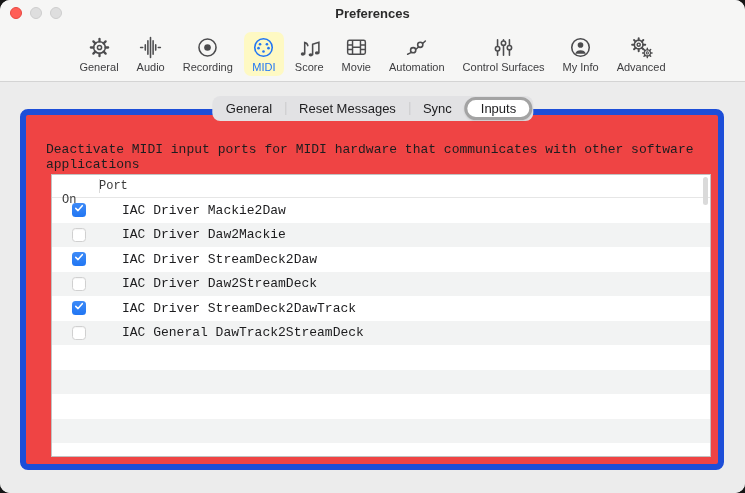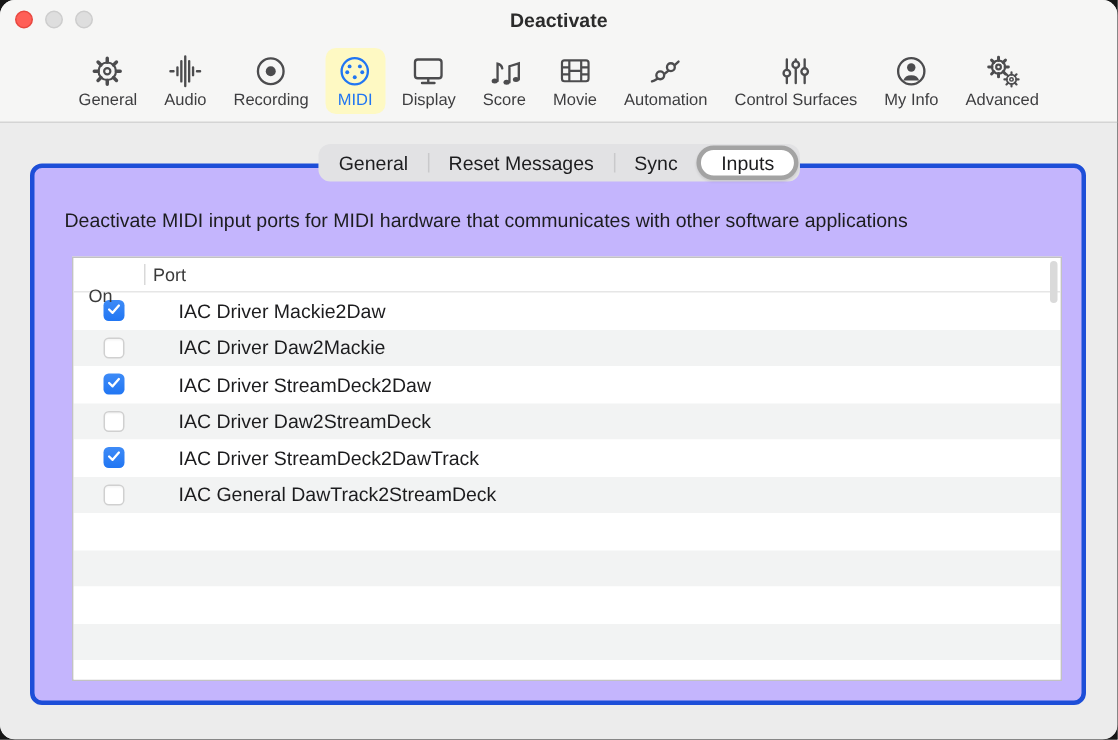--- a/index.html
+++ b/index.html
@@ -20,39 +20,39 @@
     display:flex;justify-content:center;align-items:center;gap:4px;padding:0 4px;}
   .tb-item{display:flex;flex-direction:column;align-items:center;gap:0px;padding:3px 7px 2px;border-radius:7px;cursor:default;}
   .tb-item.selected{background:#fef9c3;}
   .tb-icon{width:26px;height:26px;display:flex;align-items:center;justify-content:center;color:#4c4c4e;}
   .tb-icon svg{width:25px;height:25px;display:block;}
   .tb-label{font-size:11px;color:#3e3e40;white-space:nowrap;line-height:13px;}
   .tb-item.selected .tb-icon,.tb-item.selected .tb-label{color:var(--accent);}
   
   .content{position:absolute;top:82px;left:0;right:0;bottom:0;background:#ececec;}
   .groupbox{position:absolute;left:20px;right:21px;top:27px;bottom:23px;
-    background:#c4b5fd;border:3px solid #1d4ed8;border-radius:8px;}
+    background:#ef4444;border:6px solid #1d4ed8;border-radius:8px;font-family:Liberation Mono, monospace;}
   
   .segmented{position:absolute;top:14px;left:50%;transform:translateX(-50%);
     height:25px;background:#e2e2e4;border-radius:8px;display:flex;align-items:center;
     padding:0 1px;z-index:2;box-sizing:border-box;}
   .seg{font-size:13px;color:#1d1d1f;padding:0 13px;height:23px;display:flex;align-items:center;
     border-radius:12px;box-sizing:border-box;white-space:nowrap;cursor:default;}
   .seg.selected{background:#ffffff;border:3px solid #a3a3a3;box-shadow:0 1px 2px rgba(0,0,0,.12);}
   .seg-divider{width:1px;height:13px;background:#c9c9cb;}
   
   .description{position:absolute;left:20px;top:27px;font-size:13px;color:#1d1d1f;}
   
   .table{position:absolute;left:25px;top:59px;width:658px;height:281px;
     background:#ffffff;border:1px solid #c2c2c2;box-sizing:content-box;overflow:hidden;}
   .thead{height:22px;display:flex;align-items:center;background:#fff;
     border-bottom:1px solid #e6e6e6;position:relative;font-size:12px;color:#3a3a3a;}
   .th-on{width:47px;padding-left:10px;box-sizing:border-box;margin-top:28px;}
   .col-sep{position:absolute;left:47px;top:4px;bottom:4px;width:1px;background:#d9d9d9;}
-  .th-port{padding-left:6px;}
+  .th-port{}
   .rows{display:block;}
   .row{height:24.5px;display:flex;align-items:center;font-size:13px;color:#1c1c1e;}
   .row.odd{background:#ffffff;}
   .row.even{background:#f2f3f3;}
   .cb-cell{width:70px;padding-left:20px;box-sizing:border-box;display:flex;align-items:center;}
   .checkbox{width:14px;height:14px;border-radius:3.5px;box-sizing:border-box;
     display:flex;align-items:center;justify-content:center;}
   .checkbox.checked{background:linear-gradient(var(--accent-light),var(--accent));}
   .checkbox.unchecked{background:#fff;border:1px solid #d0d0d0;box-shadow:inset 0 1px 1px rgba(0,0,0,.04);}
   .port-cell{flex:1;}
@@ -62,21 +62,21 @@
 <body>
 
 <div class="window">
 
   <div class="titlebar">
     <div class="lights">
       <span class="light red"></span>
       <span class="light dim"></span>
       <span class="light dim"></span>
     </div>
-    <span class="win-title">Deactivate</span>
+    <span class="win-title">Preferences</span>
   </div>
 
   <div class="toolbar" id="toolbar">
       <div class="tb-item">
         <span class="tb-icon">
           <svg viewBox="0 0 24 24" fill="none" stroke="currentColor" stroke-width="1.4">
             <circle cx="12" cy="12" r="5.6"></circle>
             <circle cx="12" cy="12" r="2"></circle>
             <path stroke-width="2.2" stroke-linecap="round" d="M12 3.7v2.5M12 17.8v2.5M3.7 12h2.5M17.8 12h2.5M6.1 6.1l1.9 1.9M16 16l1.9 1.9M16 8l1.9-1.9M6.1 17.9L8 16"></path>
           </svg>
@@ -107,29 +107,20 @@
             <g fill="currentColor" stroke="none">
               <circle cx="8.7" cy="8.9" r="1.25"></circle>
               <circle cx="15.3" cy="8.9" r="1.25"></circle>
               <circle cx="7.2" cy="12.6" r="1.25"></circle>
               <circle cx="16.8" cy="12.6" r="1.25"></circle>
               <circle cx="12" cy="15.8" r="1.25"></circle>
             </g>
           </svg>
         </span>
         <span class="tb-label">MIDI</span>
-      </div>
-      <div class="tb-item">
-        <span class="tb-icon">
-          <svg viewBox="0 0 24 24" fill="none" stroke="currentColor" stroke-width="1.5">
-            <rect x="3.5" y="4.5" width="17" height="12" rx="1.8"></rect>
-            <path d="M12 16.5v3M8 19.5h8" stroke-linecap="round"></path>
-          </svg>
-        </span>
-        <span class="tb-label">Display</span>
       </div>
       <div class="tb-item">
         <span class="tb-icon">
           <svg viewBox="0 0 24 24" fill="none" stroke="currentColor" stroke-width="1.5">
             <g fill="currentColor" stroke="none">
               <ellipse cx="5.6" cy="18.2" rx="2" ry="1.6"></ellipse>
               <ellipse cx="13.2" cy="19" rx="2" ry="1.6"></ellipse>
               <ellipse cx="19.2" cy="17.2" rx="2" ry="1.6"></ellipse>
             </g>
             <path d="M7.4 18.2V7.2q2.6.6 3 3M15 19V8.8M21 17.2V7l-6 1.8" stroke-linecap="round"></path>

